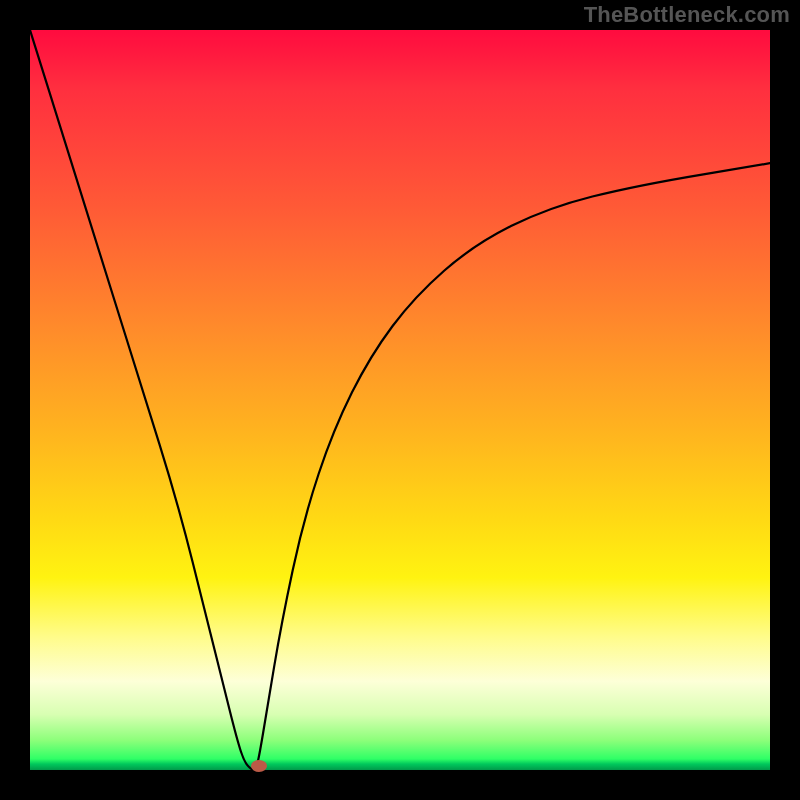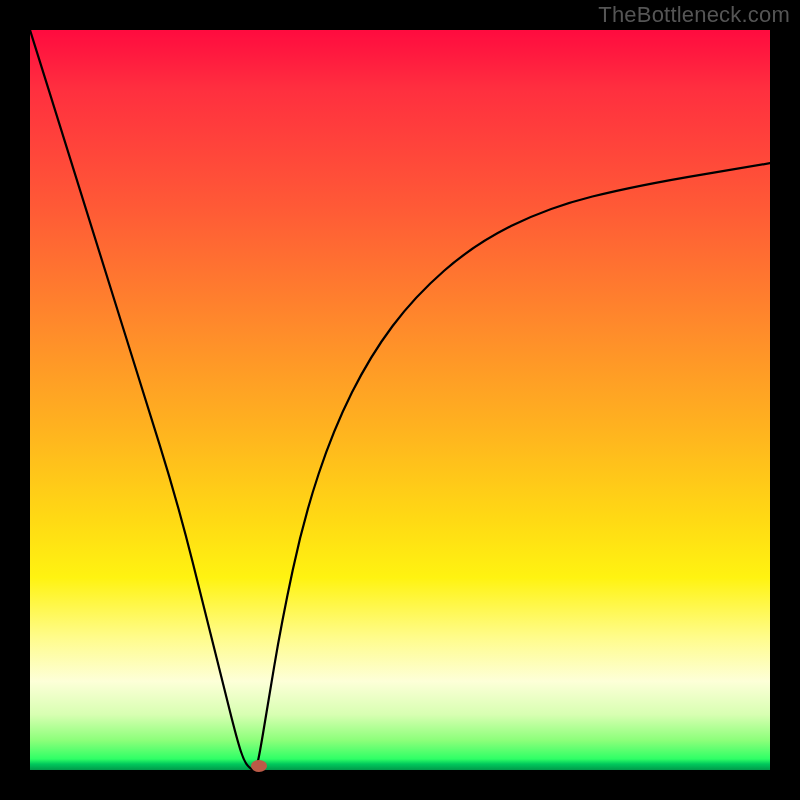--- a/index.html
+++ b/index.html
@@ -16,21 +16,21 @@
     width: 800px;
     height: 800px;
     background: #000;
   }
   .watermark {
     position: absolute;
     top: 2px;
     right: 10px;
     color: #555;
     font-size: 22px;
-    font-weight: 400;
+    font-weight: 700;
     letter-spacing: 0.2px;
     z-index: 4;
     text-align: center;
   }
   .plot {
     position: absolute;
     left: 30px;
     top: 30px;
     width: 740px;
     height: 740px;

